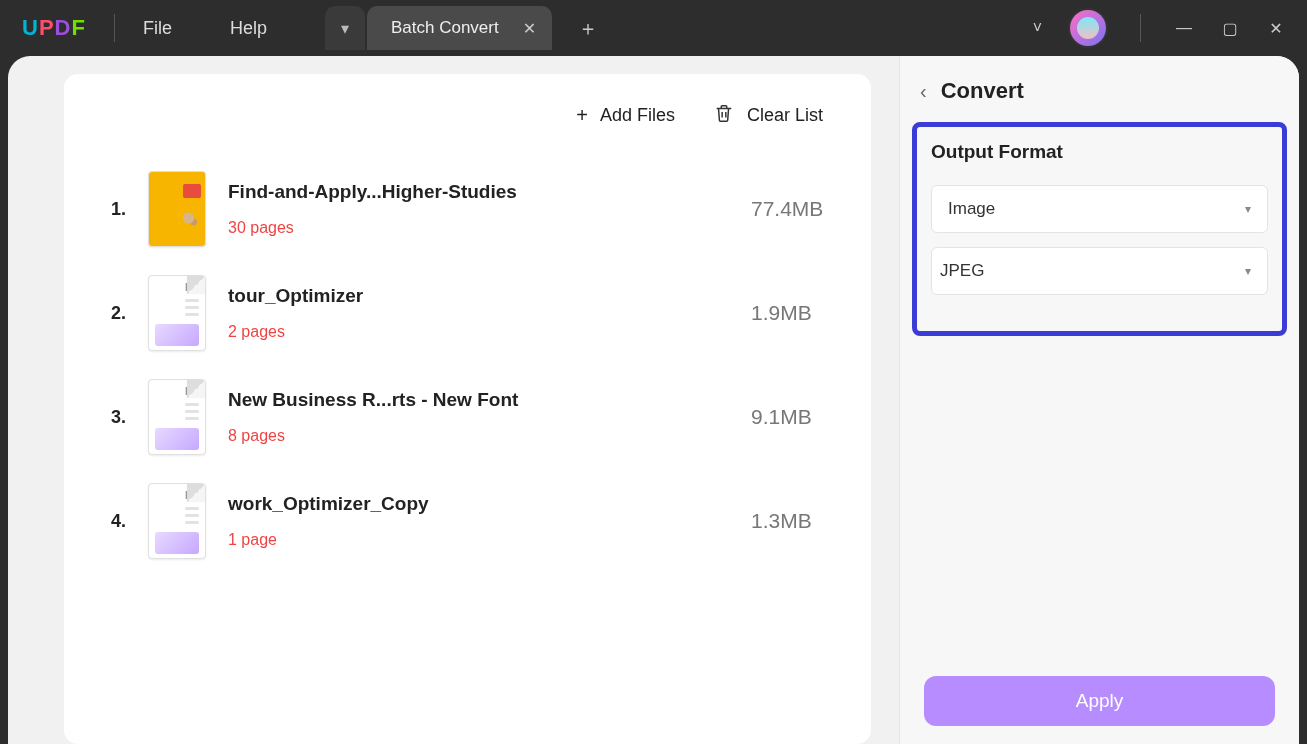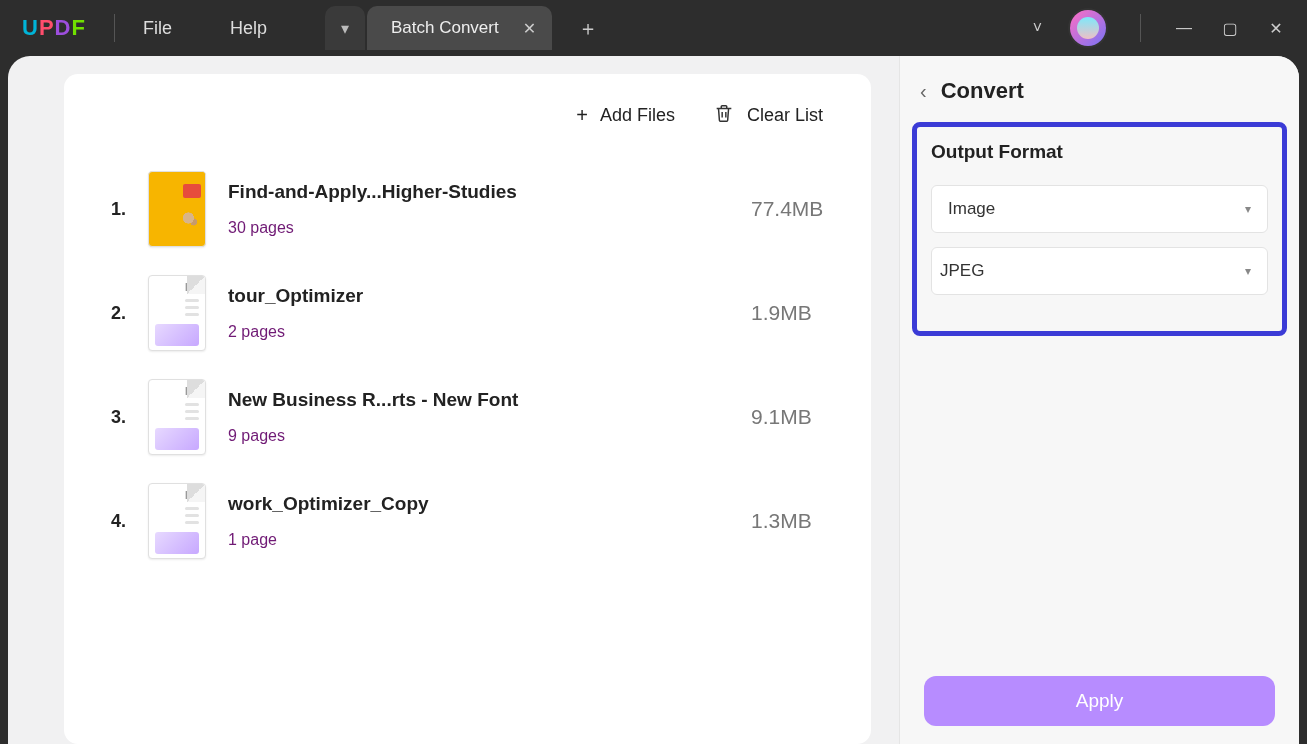--- a/index.html
+++ b/index.html
@@ -32,21 +32,21 @@
   .thumb-pdf .lbl { font-size:10px; color:#999; font-weight:600; padding:6px 0 0 6px;}
   .thumb-pdf .lines { margin:6px 6px 0 6px;}
   .thumb-pdf .lines div { height:3px; background:#e2e2e2; margin-bottom:4px; border-radius:2px;}
   .thumb-pdf .img { position:absolute; bottom:4px; left:6px; right:6px; height:22px; background:linear-gradient(135deg,#e7d9ff,#c7a8ff); border-radius:3px;}
   .thumb-doc { background:#f7b500; display:flex; flex-direction:column;}
   .thumb-doc .bar{height:10px;background:#f7b500;}
   .thumb-doc .red{height:14px;background:#e74c3c;margin:2px 4px;border-radius:2px;}
   .thumb-doc .photo{flex:1; background:linear-gradient(#fff,#eee); margin:2px 4px 4px; border-radius:2px; background-image:radial-gradient(circle at 30% 40%, #d8b48a 20%, transparent 21%), radial-gradient(circle at 60% 50%, #c79a6b 15%, transparent 16%);}
   .file-meta { flex:1;}
   .file-name { font-size:19px; font-weight:600; color:#222;}
-  .file-pages { font-size:16px; color:#701a75; margin-top:16px;}
+  .file-pages { font-size:16px; color:#ef4444; margin-top:16px;}
   .file-size { width:120px; font-size:21px; color:#777;}
   .right-pane { width:400px; background:#f7f7f7; border-left:1px solid #e5e5e5; display:flex; flex-direction:column; position:relative;}
   .panel-header { display:flex; align-items:center; gap:14px; padding:22px 0 18px 20px; font-size:22px; font-weight:700; color:#222;}
   .back-chev { font-size:20px; color:#666; cursor:pointer; font-weight:400;}
   .highlight-box { margin:0 12px; border:5px solid #3b3bd6; border-radius:8px; padding:14px 14px 20px 14px; background:#f7f7f7;}
   .section-title { font-size:19px; font-weight:700; color:#222; margin-bottom:22px;}
   .select { background:#fff; border:1px solid #e3e3e3; border-radius:6px; height:48px; display:flex; align-items:center; justify-content:space-between; padding:0 16px; font-size:17px; color:#333; margin-bottom:14px; cursor:pointer;}
   .select:last-child{margin-bottom:16px;padding-left:8px;}
   .caret { color:#888; font-size:12px;}
   .apply-bar { position:absolute; bottom:18px; left:24px; right:24px;}
@@ -152,21 +152,21 @@
             <div class="lbl">PDF</div>
           <div class="lines">
               <div></div>
               <div></div>
               <div></div>
             </div>
             <div class="img"></div>
         </div>
         <div class="file-meta">
           <div class="file-name">New Business R...rts - New Font</div>
-          <div class="file-pages">9 pages</div>
+          <div class="file-pages">8 pages</div>
         </div>
         <div class="file-size">9.1MB</div>
       </div>
 
       <div class="file-row">
         <div class="row-num">4.</div>
         <div class="thumb thumb-pdf">
           <div class="corner"></div>
             <div class="lbl">PDF</div>
           <div class="lines">

